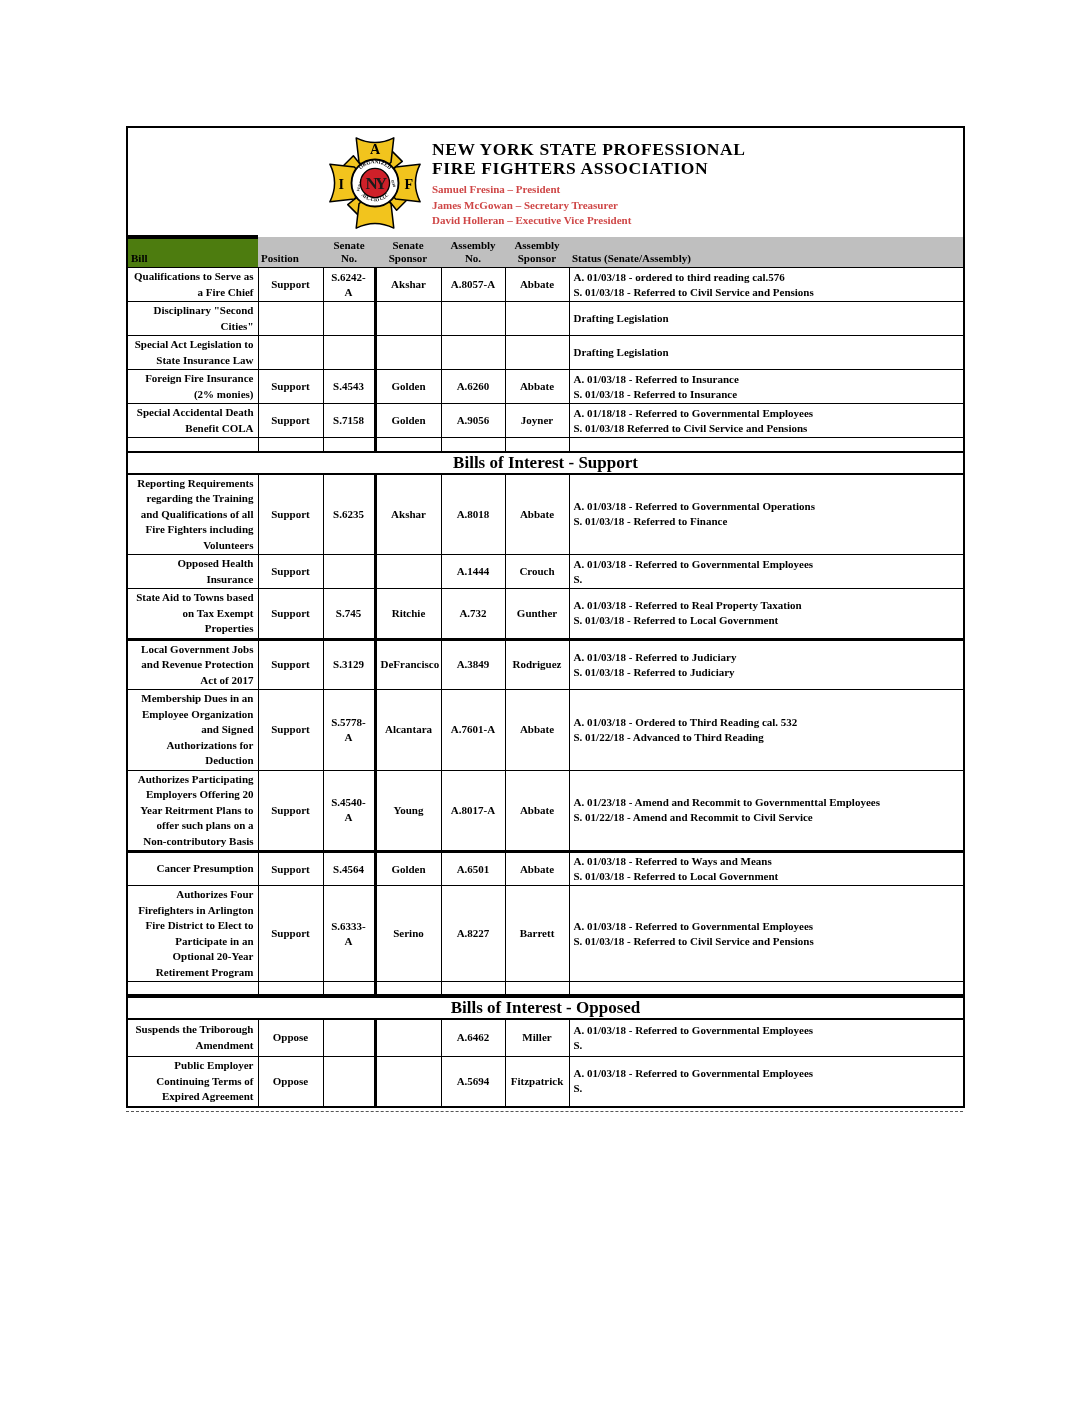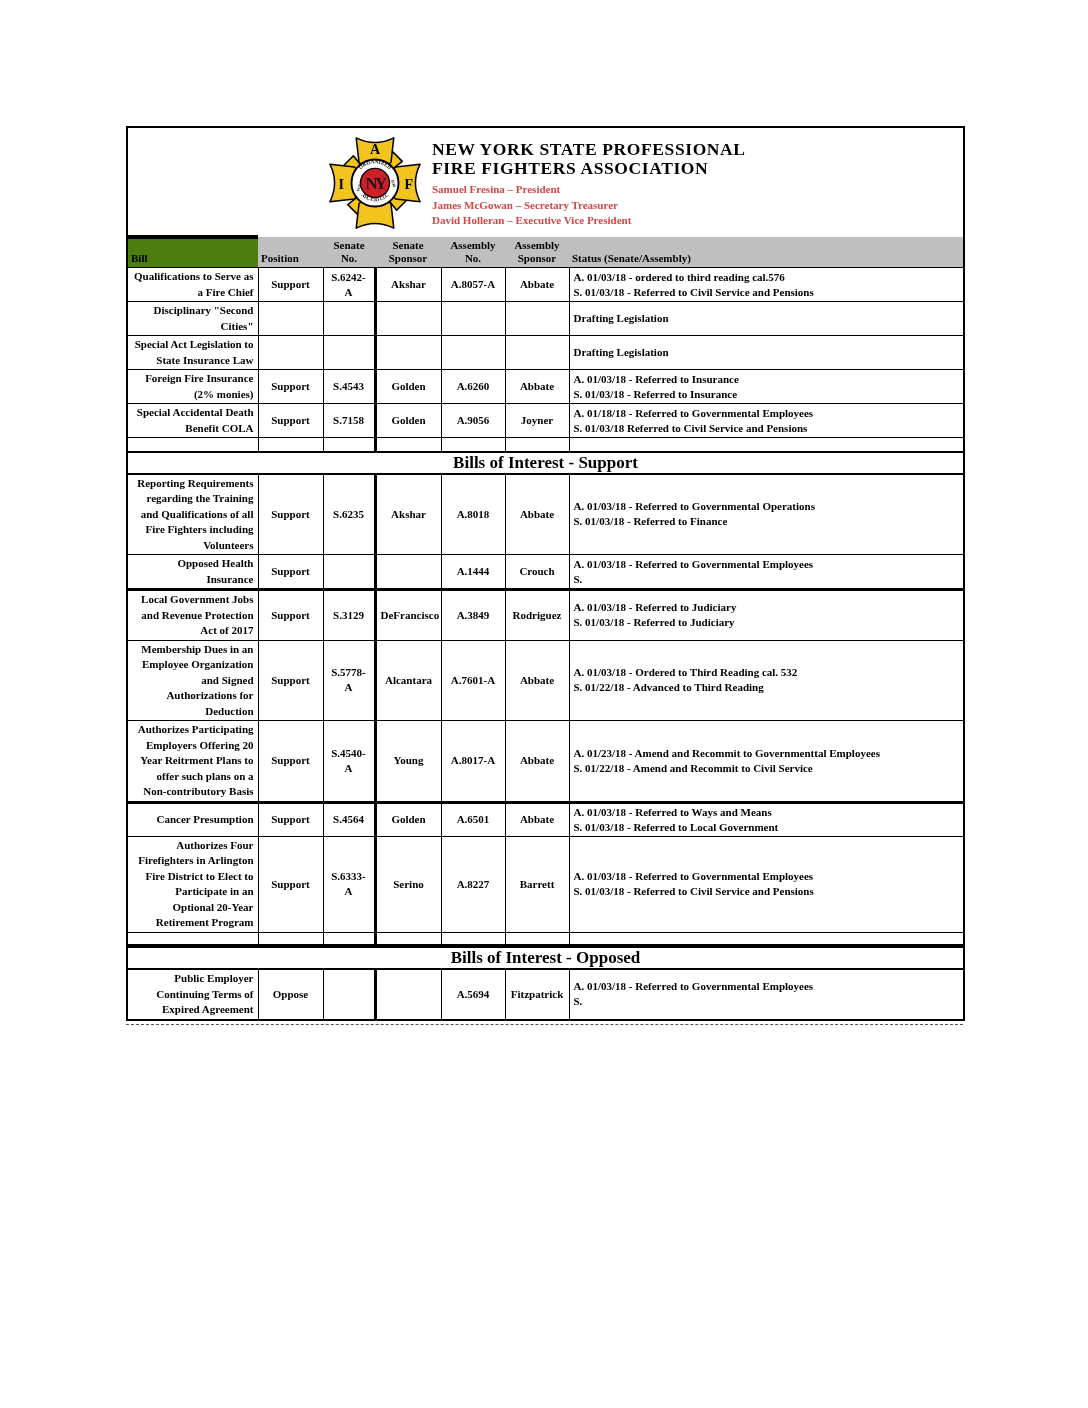--- a/index.html
+++ b/index.html
@@ -254,20 +254,30 @@
         <tr class="bill-row" style="height: 32px;">
           <td class="c0">Opposed Health Insurance</td>
           <td class="c1">Support</td>
           <td class="c2"></td>
           <td class="c3"></td>
           <td class="c4">A.1444</td>
           <td class="c5">Crouch</td>
           <td class="c6">A. 01/03/18 - Referred to Governmental Employees
 S.</td>
         </tr>
+        <tr class="bill-row" style="height: 46px;">
+          <td class="c0">State Aid to Towns based on Tax Exempt Properties</td>
+          <td class="c1">Support</td>
+          <td class="c2">S.745</td>
+          <td class="c3">Ritchie</td>
+          <td class="c4">A.732</td>
+          <td class="c5">Gunther</td>
+          <td class="c6">A. 01/03/18 - Referred to Real Property Taxation
+S. 01/03/18 - Referred to Local Government</td>
+        </tr>
         <tr class="bill-row thick-top" style="height: 46px;">
           <td class="c0">Local Government Jobs and Revenue Protection Act of 2017</td>
           <td class="c1">Support</td>
           <td class="c2">S.3129</td>
           <td class="c3">DeFrancisco</td>
           <td class="c4">A.3849</td>
           <td class="c5">Rodriguez</td>
           <td class="c6">A. 01/03/18 - Referred to Judiciary
 S. 01/03/18 - Referred to Judiciary</td>
         </tr>
@@ -317,20 +327,30 @@
           <td class="c2"></td>
           <td class="c3"></td>
           <td class="c4"></td>
           <td class="c5"></td>
           <td class="c6"></td>
         </tr>
         <tr class="section-row thick-top" style="height: 20px;">
           <td colspan="7">Bills of Interest - Opposed</td>
         </tr>
         <tr class="bill-row" style="height: 38px;">
+          <td class="c0">Suspends the Triborough Amendment</td>
+          <td class="c1">Oppose</td>
+          <td class="c2"></td>
+          <td class="c3"></td>
+          <td class="c4">A.6462</td>
+          <td class="c5">Miller</td>
+          <td class="c6">A. 01/03/18 - Referred to Governmental Employees
+S.</td>
+        </tr>
+        <tr class="bill-row" style="height: 38px;">
           <td class="c0">Public Employer Continuing Terms of Expired Agreement</td>
           <td class="c1">Oppose</td>
           <td class="c2"></td>
           <td class="c3"></td>
           <td class="c4">A.5694</td>
           <td class="c5">Fitzpatrick</td>
           <td class="c6">A. 01/03/18 - Referred to Governmental Employees
 S.</td>
         </tr>
       </tbody>

